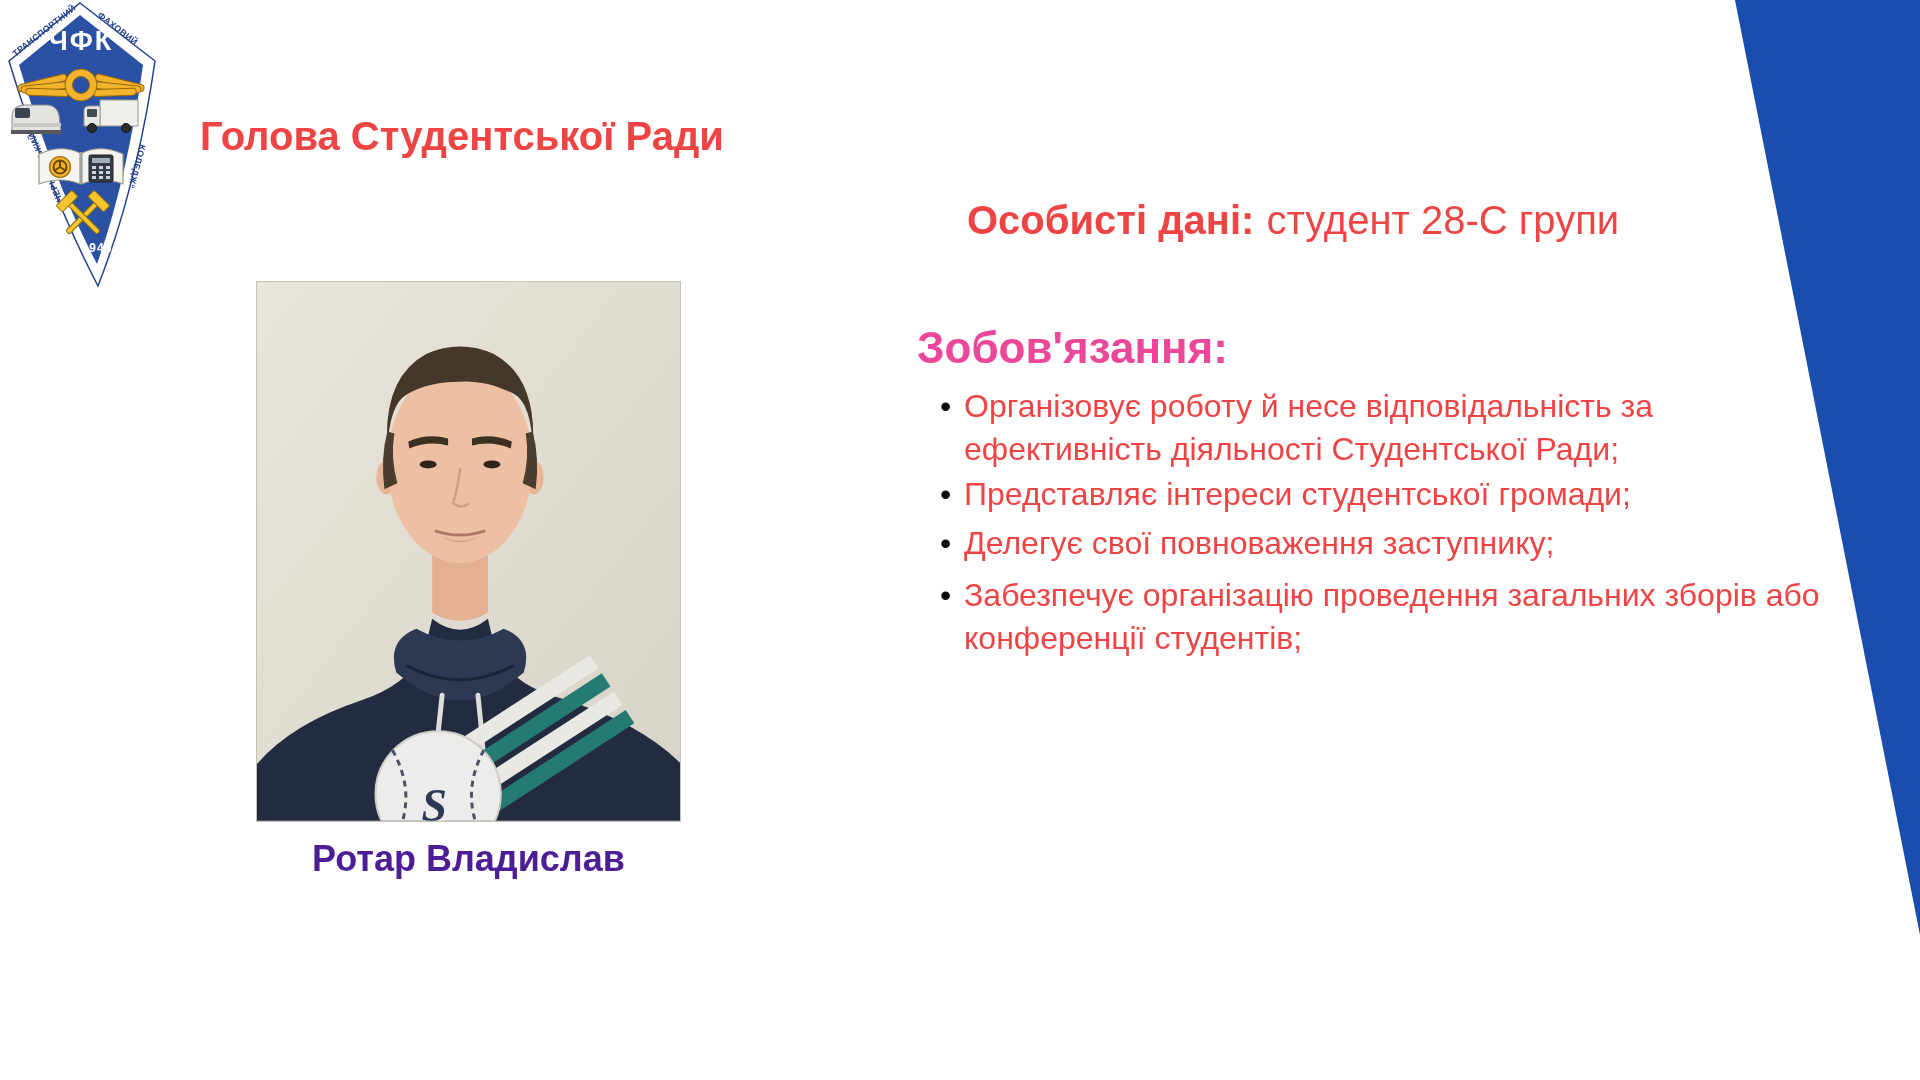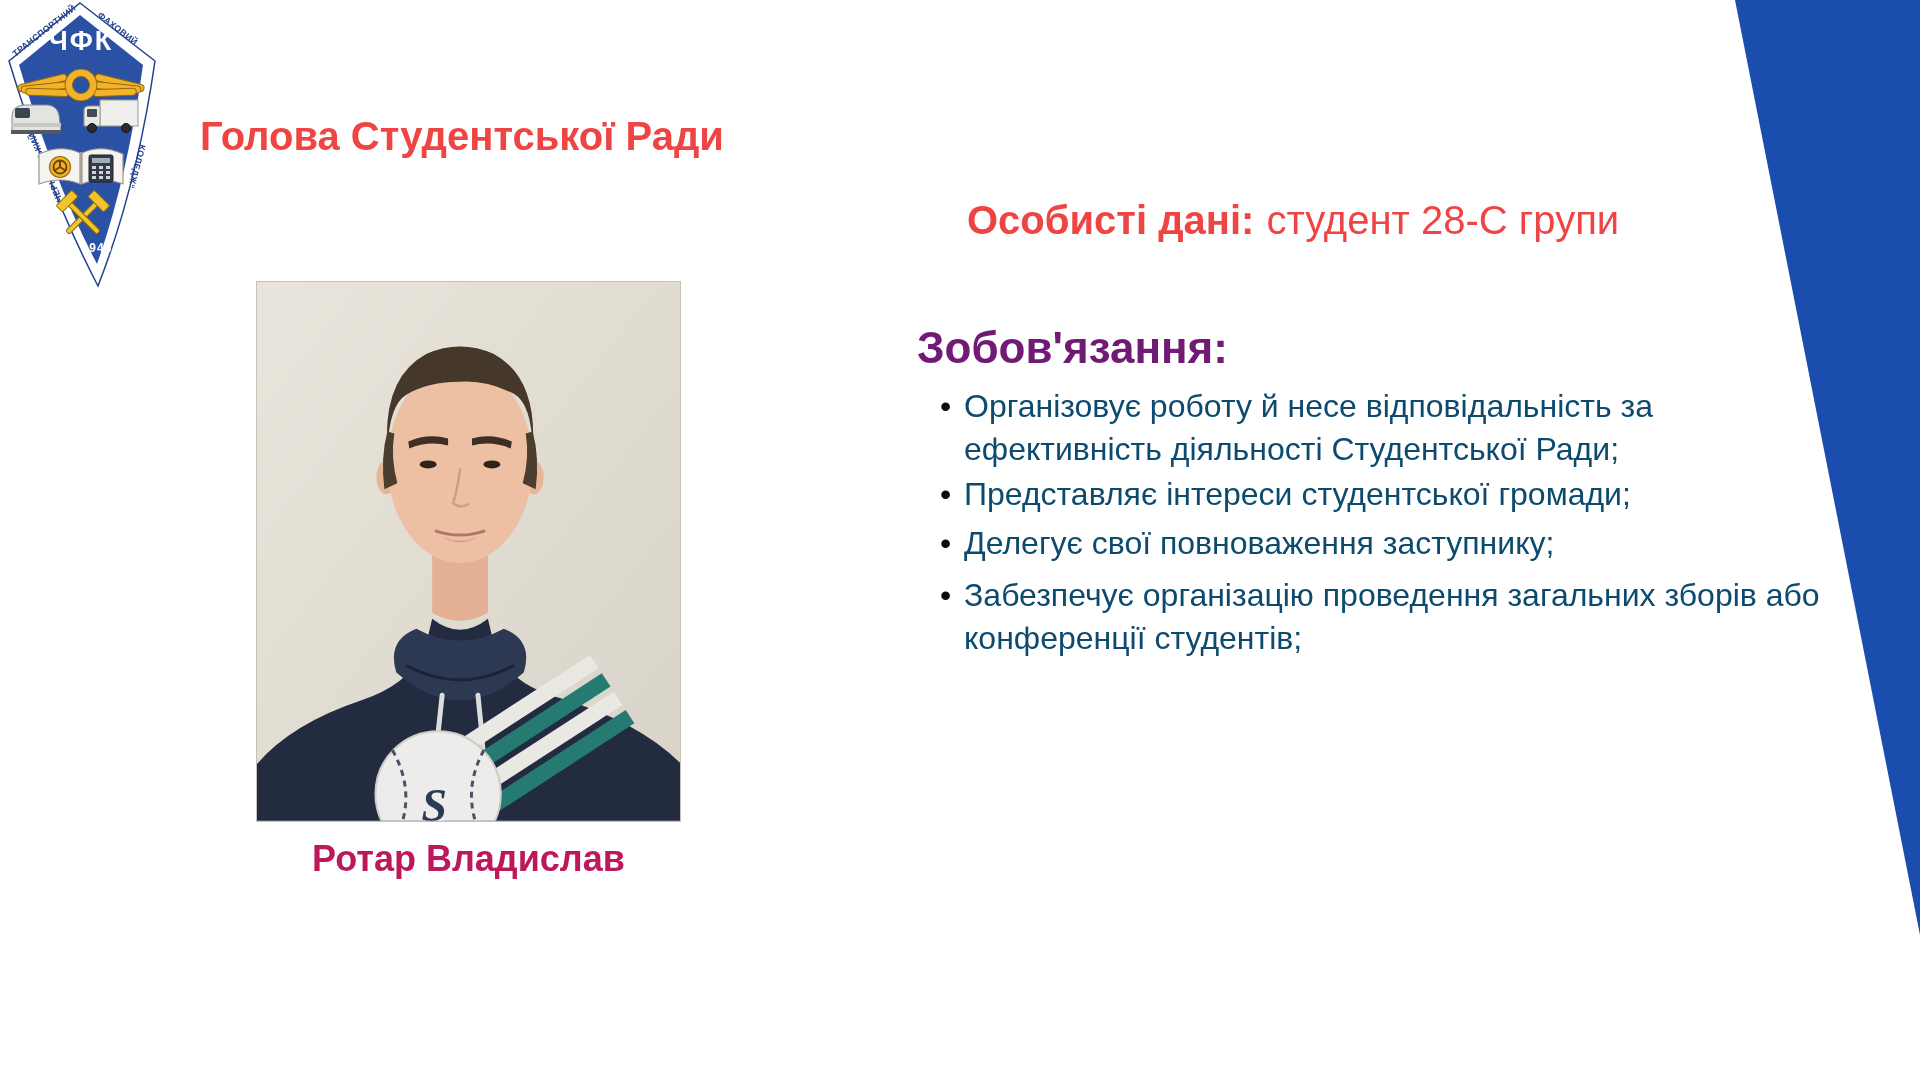--- a/index.html
+++ b/index.html
@@ -22,41 +22,41 @@
   }
 
   .photo{
     position:absolute;left:256px;top:281px;width:425px;height:541px;
     border:1px solid #c6c1b6;box-sizing:border-box;background:#e6e1d8;
   }
   .photo svg{width:100%;height:100%;}
 
   .caption{
     position:absolute;left:256px;top:838px;width:425px;margin:0;
-    text-align:center;font-size:36px;font-weight:bold;color:#be185d;white-space:nowrap;
+    text-align:center;font-size:36px;font-weight:bold;color:#4c1d95;white-space:nowrap;
   }
 
   .personal{
     position:absolute;left:967px;top:196px;margin:0;
     font-size:40px;line-height:48px;color:#ef4444;white-space:nowrap;
   }
   .personal .b{font-weight:bold;margin-right:.30em;}
 
   .oblig-h{
     position:absolute;left:917px;top:322px;margin:0;
-    font-size:44px;font-weight:bold;color:#701a75;line-height:52px;white-space:nowrap;
+    font-size:44px;font-weight:bold;color:#ec4899;line-height:52px;white-space:nowrap;
   }
 
   .bullets{
     position:absolute;left:940px;top:385px;width:980px;
     margin:0;padding:0;list-style:none;
   }
   .bullets li{
     position:relative;padding-left:24px;
-    font-size:32px;line-height:43px;color:#0c4a6e;
+    font-size:32px;line-height:43px;color:#ef4444;
   }
   .bullets li::before{
     content:"•";position:absolute;left:0;top:0;
     font-size:32px;line-height:43px;color:#0b0b0b;
   }
   .bullets li span{white-space:pre-line;}
   .bullets li:nth-child(1){margin-bottom:2px;}
   .bullets li:nth-child(2){margin-bottom:6px;}
   .bullets li:nth-child(3){margin-bottom:9px;}
   .bullets li:nth-child(4){margin-bottom:23px;}

